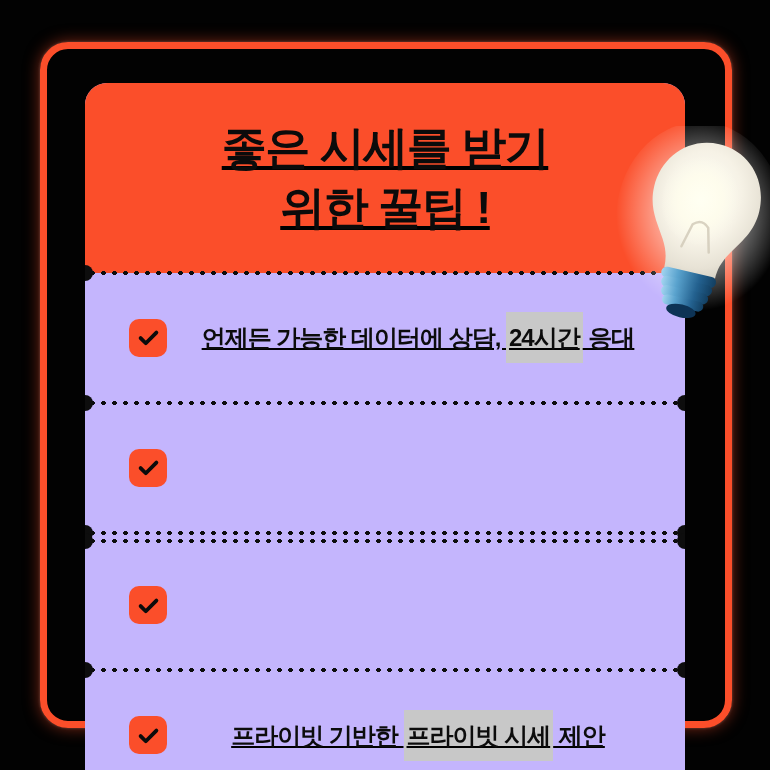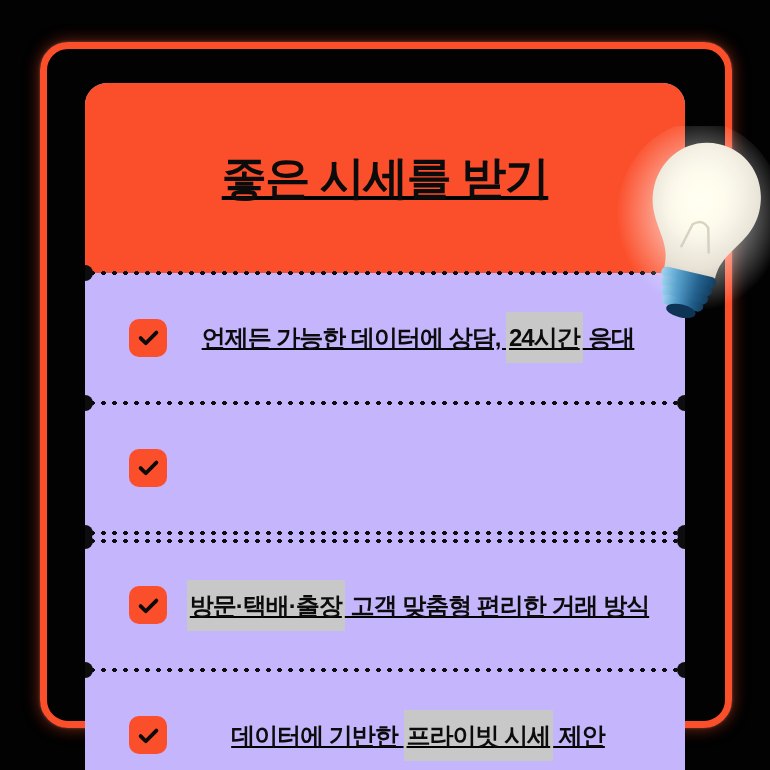--- a/index.html
+++ b/index.html
@@ -60,20 +60,21 @@
 <body>
 
 <div class="canvas">
 
   <div class="frame"></div>
 
   <div class="card">
 
     <div class="header">
       <div class="title-line">좋은 시세를 받기</div>
+      <div class="title-line">위한 꿀팁 !</div>
     </div>
 
     <div class="sep first">
       <span class="end-dot left"></span>
       <span class="end-dot right"></span>
     </div>
 
     <div class="row">
       <span class="checkbox">
         <svg viewBox="0 0 24 24">
@@ -106,35 +107,34 @@
       <span class="end-dot left"></span>
       <span class="end-dot right"></span>
     </div>
 
     <div class="row">
       <span class="checkbox">
         <svg viewBox="0 0 24 24">
             <path d="M5 12.5l4.6 4.6L19 7.6" stroke="#0b0b0b" stroke-width="3.4" fill="none" stroke-linecap="round" stroke-linejoin="round"></path>
           </svg>
       </span>
-      <span class="row-text"><span></span><span class="hl">방문·택배·출장</span><span> 고객 맞춤형 편리한 거래 방식</span></span>
     </div>
 
     <div class="sep">
       <span class="end-dot left"></span>
       <span class="end-dot right"></span>
     </div>
 
     <div class="row">
       <span class="checkbox">
         <svg viewBox="0 0 24 24">
             <path d="M5 12.5l4.6 4.6L19 7.6" stroke="#0b0b0b" stroke-width="3.4" fill="none" stroke-linecap="round" stroke-linejoin="round"></path>
           </svg>
       </span>
-      <span class="row-text"><span>데이터에 기반한 </span><span class="hl">프라이빗 시세</span><span> 제안</span></span>
+      <span class="row-text"><span>프라이빗 기반한 </span><span class="hl">프라이빗 시세</span><span> 제안</span></span>
     </div>
 
   </div>
 
   <div class="bulb">
     <svg viewBox="0 0 168 204" width="168" height="204">
       <defs>
         <radialGradient id="glowG" cx="50%" cy="46%" r="50%">
           <stop offset="0%" stop-color="#ffffff" stop-opacity="0.95"></stop>
           <stop offset="42%" stop-color="#ffffff" stop-opacity="0.55"></stop>

